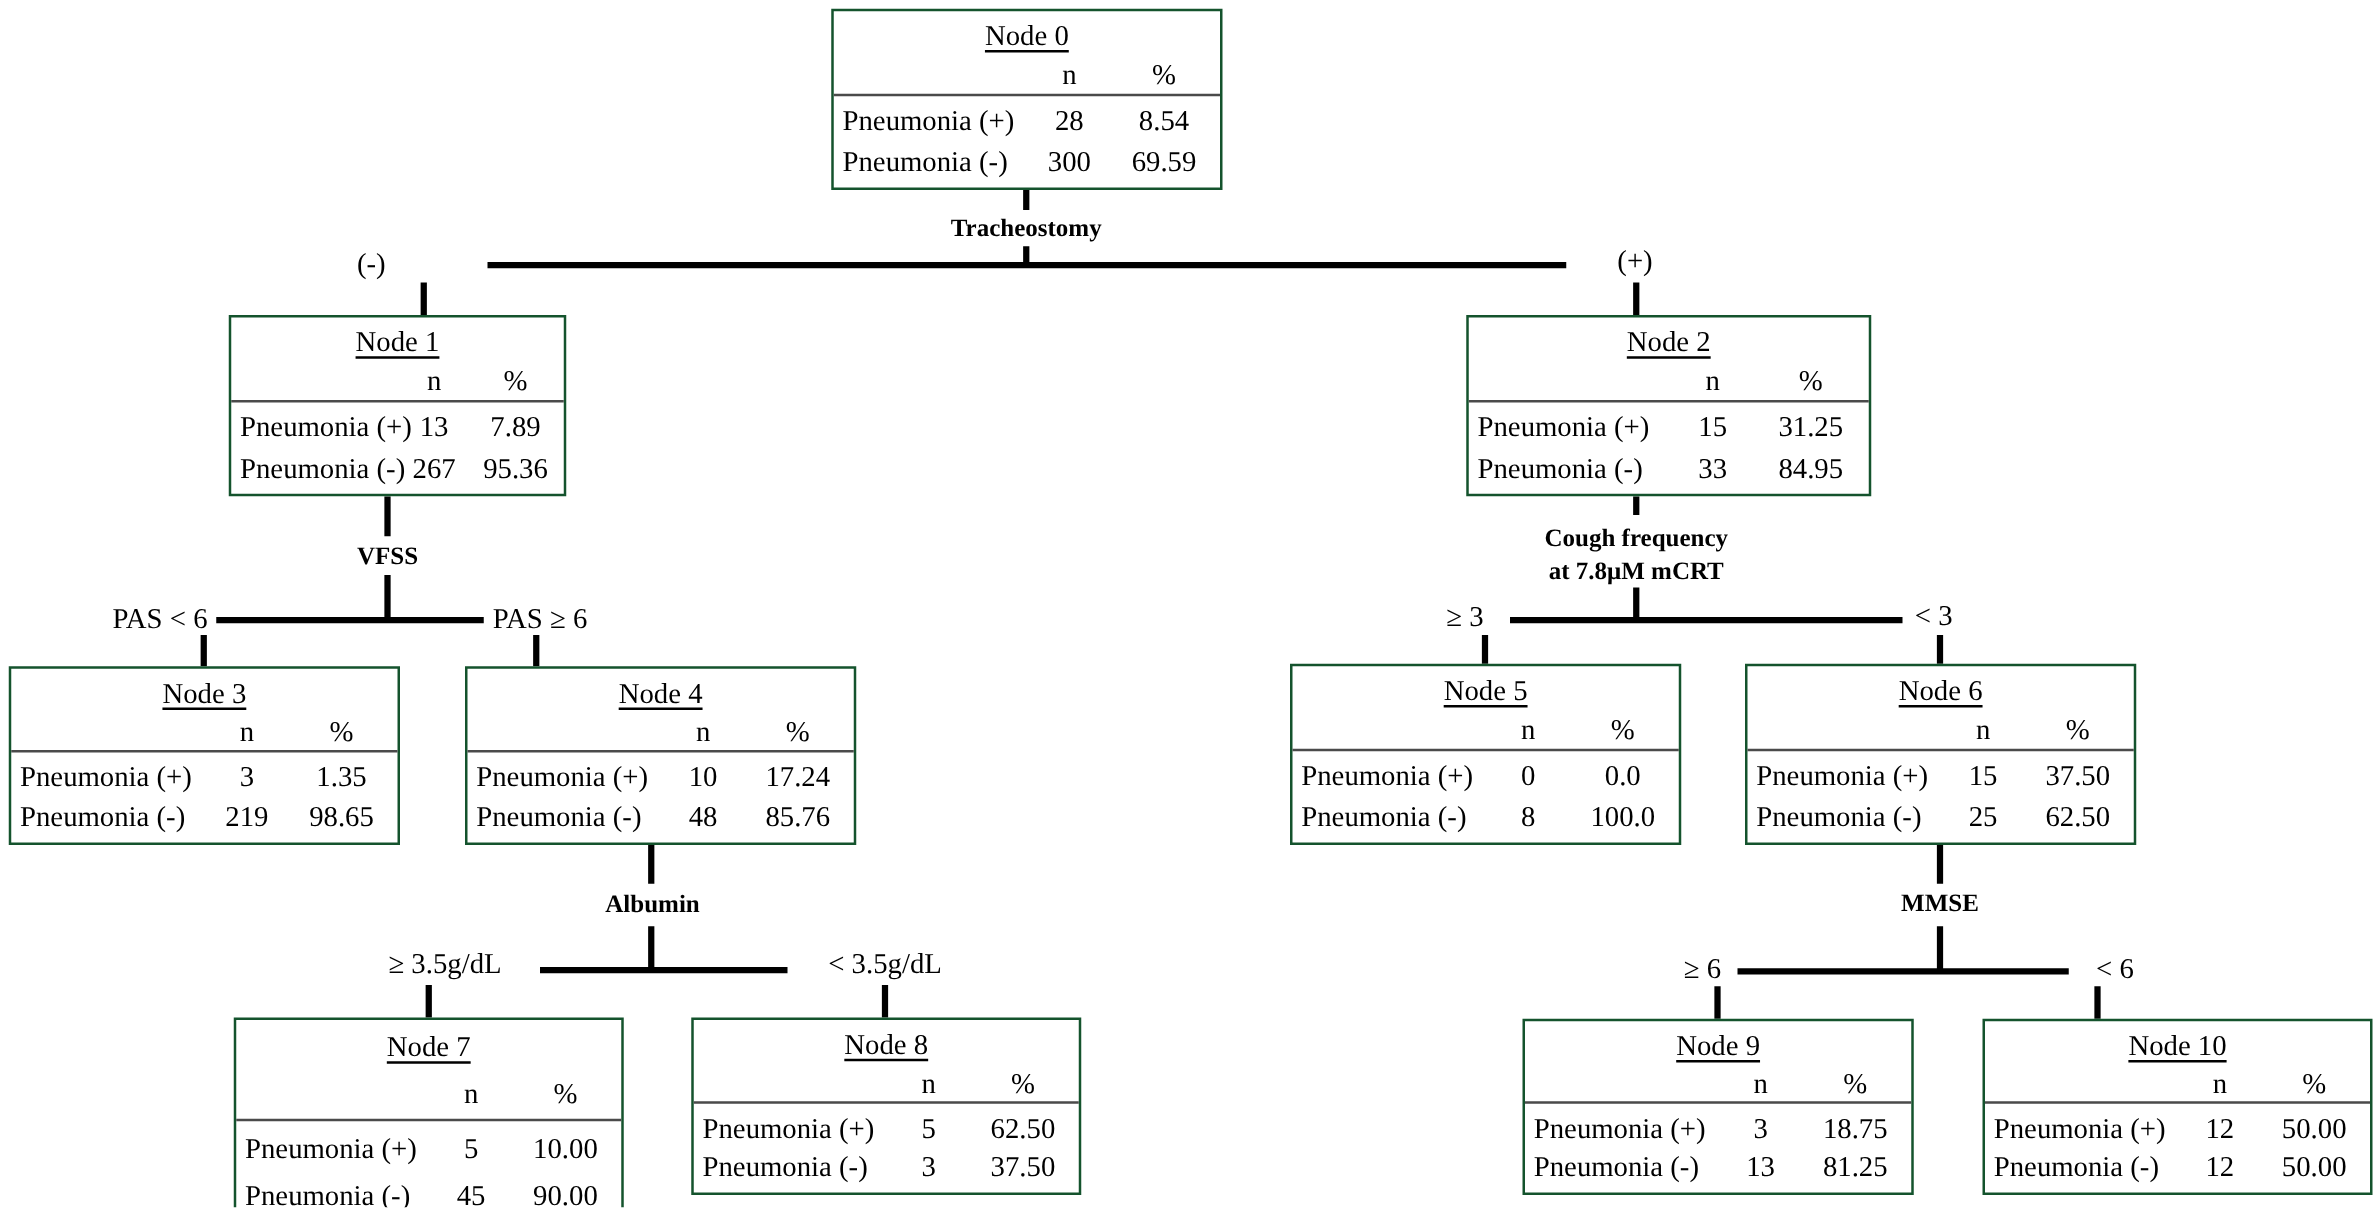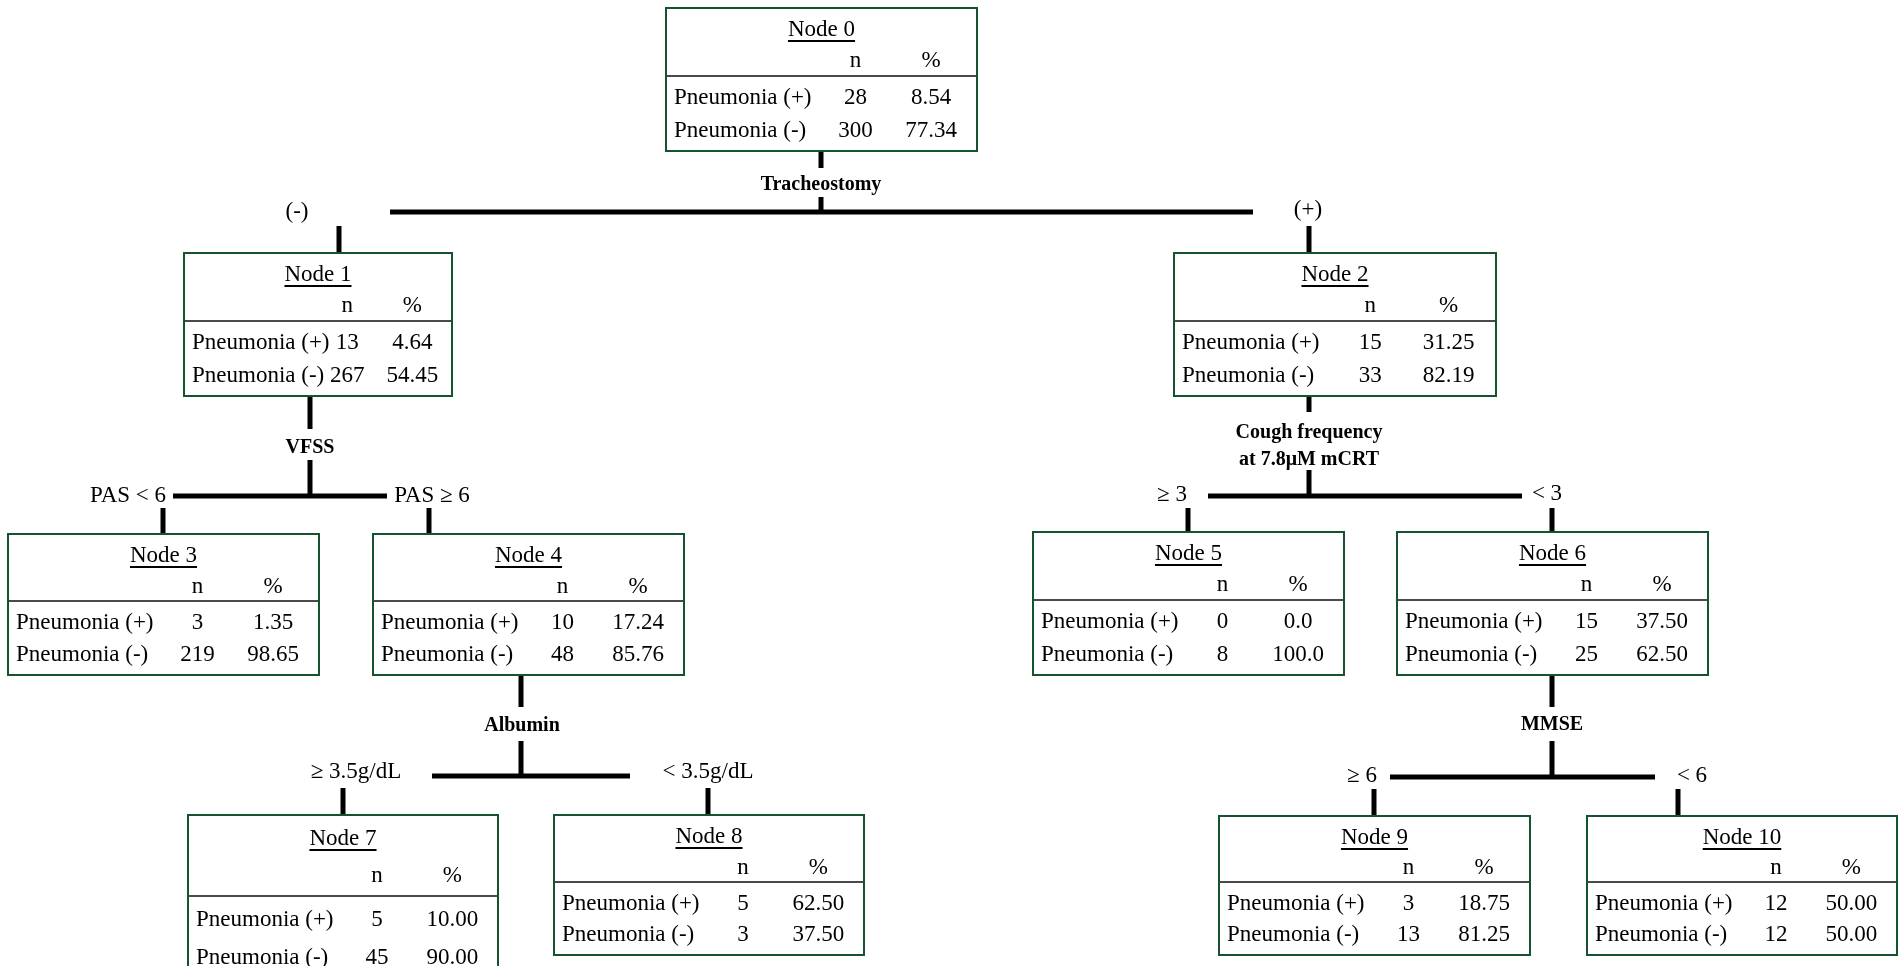--- a/index.html
+++ b/index.html
@@ -92,59 +92,59 @@
     </div>
     <div class="sep"></div>
     <div class="nr r1">
       <span class="rl">Pneumonia (+)</span>
       <span class="cn">28</span>
       <span class="cp">8.54</span>
     </div>
     <div class="nr r2">
       <span class="rl">Pneumonia (-)</span>
       <span class="cn">300</span>
-      <span class="cp">77.34</span>
+      <span class="cp">69.59</span>
     </div>
   </div>
 
   <div class="nb" style="left:183px;top:252px;width:270px;height:145px">
     <div class="nt"><span class="ntt">Node 1</span></div>
     <div class="nh">
       <span class="cn">n</span>
       <span class="cp">%</span>
     </div>
     <div class="sep"></div>
     <div class="nr r1">
       <span class="rl">Pneumonia (+)</span>
       <span class="cn">13</span>
-      <span class="cp">4.64</span>
+      <span class="cp">7.89</span>
     </div>
     <div class="nr r2">
       <span class="rl">Pneumonia (-)</span>
       <span class="cn">267</span>
-      <span class="cp">54.45</span>
+      <span class="cp">95.36</span>
     </div>
   </div>
 
   <div class="nb" style="left:1173px;top:252px;width:324px;height:145px">
     <div class="nt"><span class="ntt">Node 2</span></div>
     <div class="nh">
       <span class="cn">n</span>
       <span class="cp">%</span>
     </div>
     <div class="sep"></div>
     <div class="nr r1">
       <span class="rl">Pneumonia (+)</span>
       <span class="cn">15</span>
       <span class="cp">31.25</span>
     </div>
     <div class="nr r2">
       <span class="rl">Pneumonia (-)</span>
       <span class="cn">33</span>
-      <span class="cp">82.19</span>
+      <span class="cp">84.95</span>
     </div>
   </div>
 
   <div class="nb" style="left:7px;top:533px;width:313px;height:143px">
     <div class="nt"><span class="ntt">Node 3</span></div>
     <div class="nh">
       <span class="cn">n</span>
       <span class="cp">%</span>
     </div>
     <div class="sep"></div>

